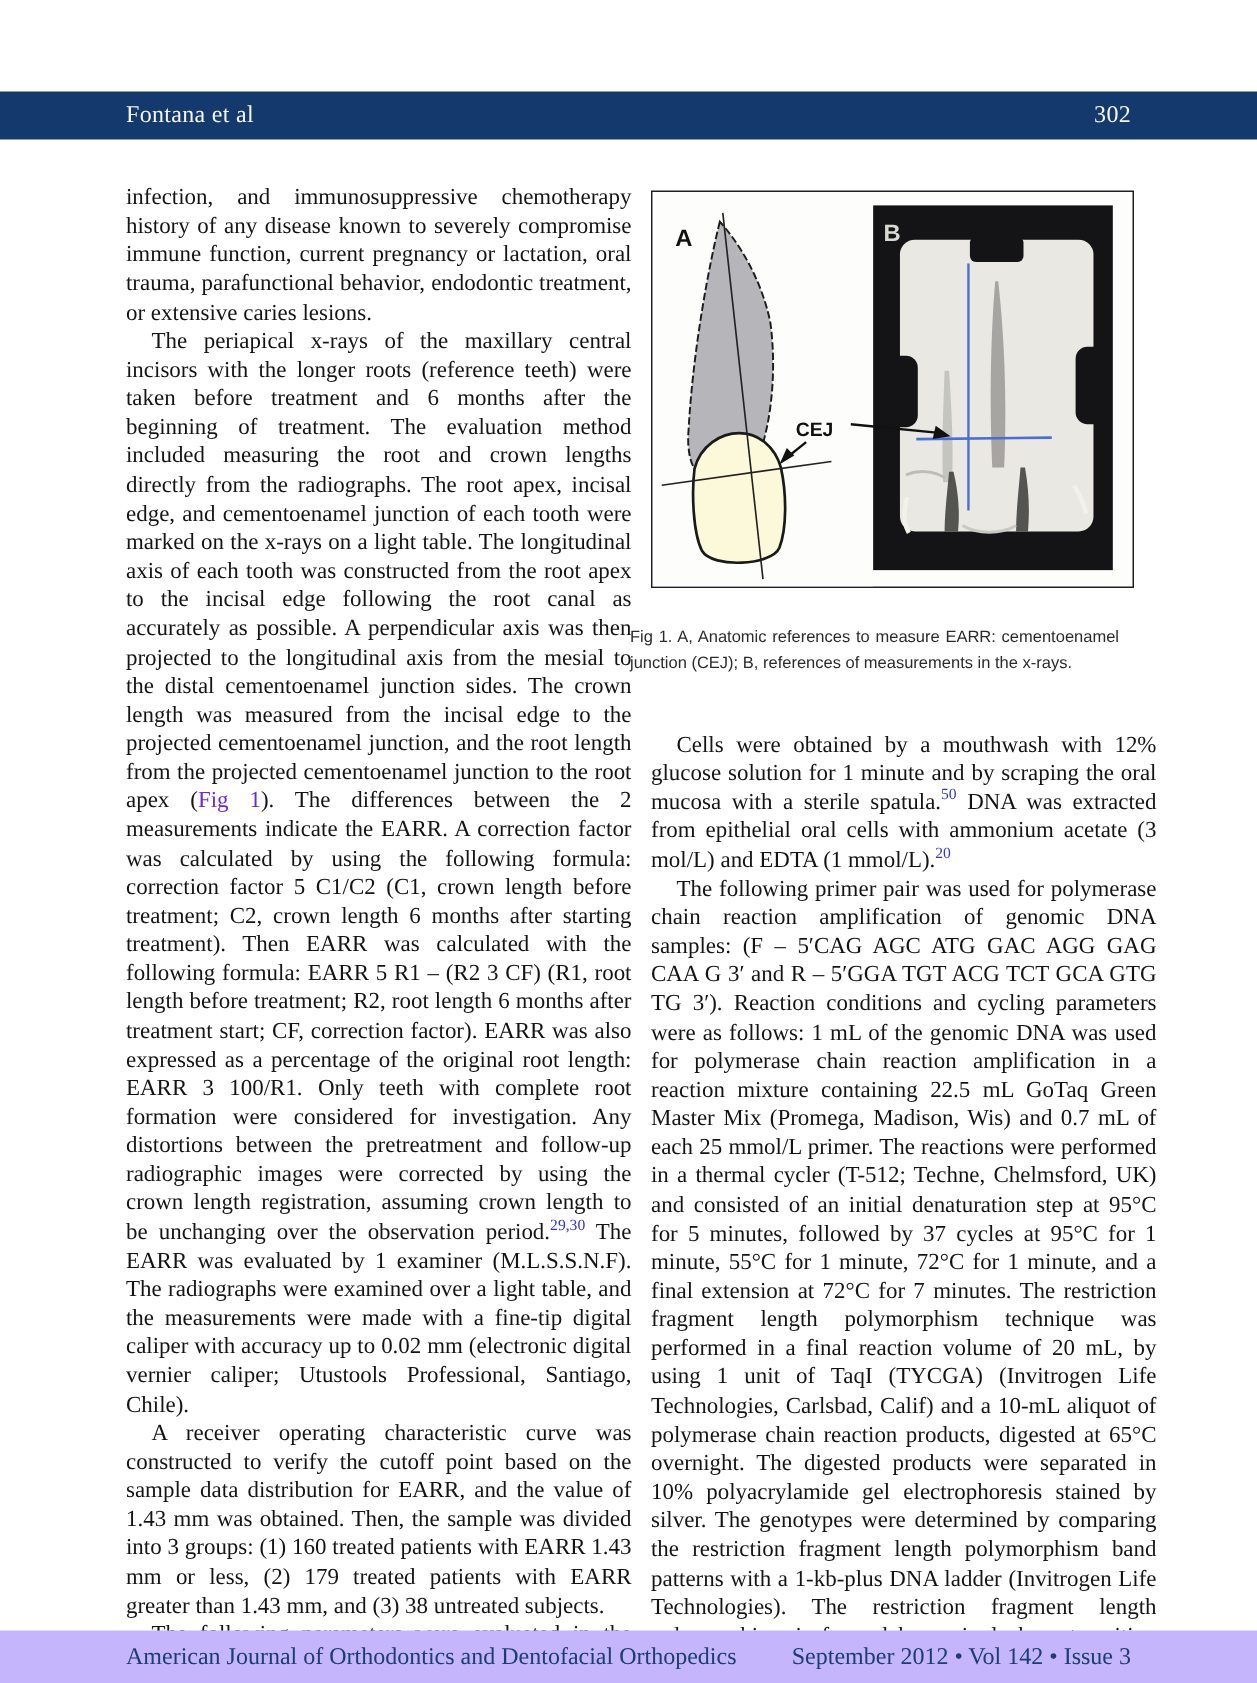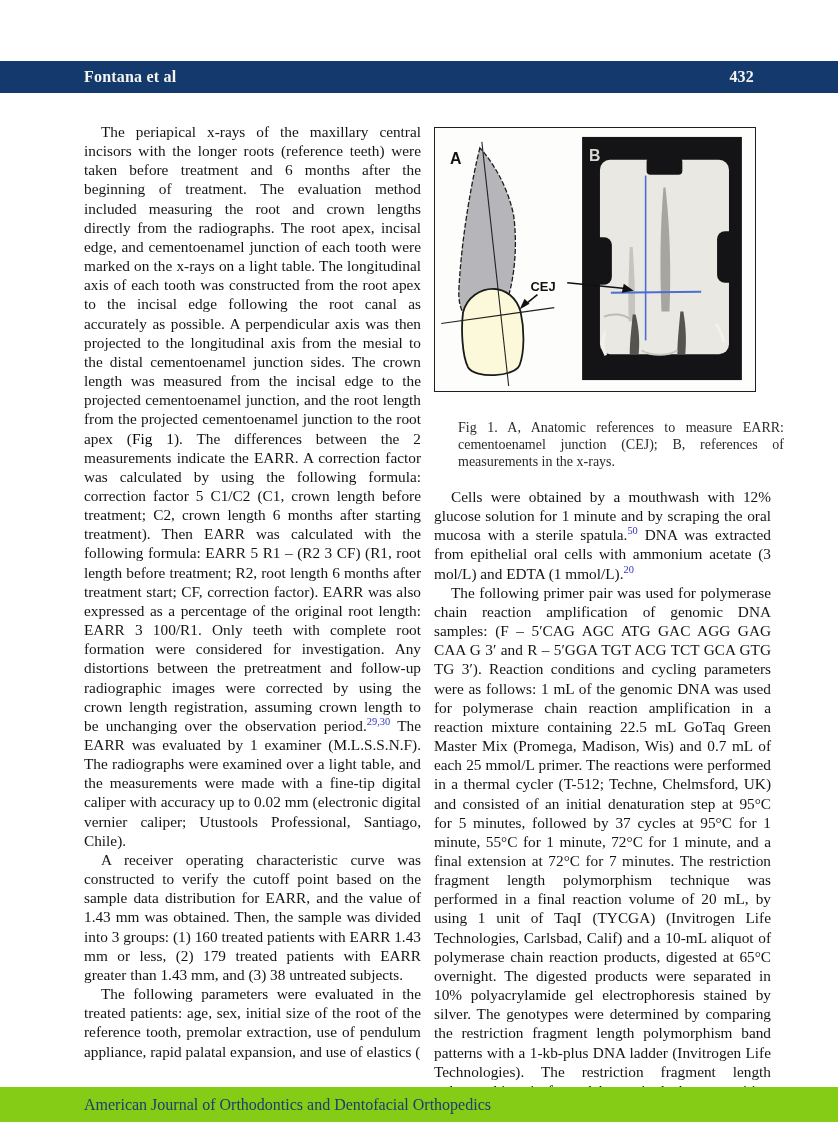--- a/index.html
+++ b/index.html
@@ -5,61 +5,62 @@
   html,body { margin:0; padding:0; background:#ffffff; }
   .page {
     position:relative; width:838px; height:1122px; background:#ffffff;
     font-family:"Liberation Serif","DejaVu Serif",serif; overflow:hidden;
   }
   .header-bar {
     position:absolute; left:0; top:61px; width:100%; height:32px;
     background:#143a6d; color:#f4f4f0;
     display:flex; align-items:center; justify-content:space-between;
     padding:0 84px; box-sizing:border-box;
-    font-size:16px; font-weight:bold; letter-spacing:0.2px;
+    font-size:16px; font-weight:normal; letter-spacing:0.2px;
   }
   .body-col {
     position:absolute; width:337px; font-size:15.3px; line-height:19.15px;
     text-align:justify; color:#141414;
   }
   .col-left  { left:84px;  top:122px; }
   .col-right { left:434px; top:487px; }
   p.para { margin:0; padding:0; }
   p.para.indent { text-indent:17px; }
-  .fig-link { color:#000000; }
+  .fig-link { color:#6d28d9; }
   sup.ref-link { color:#3333cc; font-size:0.68em; line-height:0; }
   .figure-box {
     position:absolute; left:434px; top:127px; width:322px; height:265px;
     border:1.5px solid #1f1f1f; box-sizing:border-box; background:#fdfdfb;
   }
   .figure-box svg { display:block; width:100%; height:100%; }
   .caption {
-    position:absolute; left:458px; top:406px; width:326px;
-    font-family:Liberation Serif, serif;
-    font-size:14px; line-height:16.8px; text-align:justify; color:#2b2b2b;
+    position:absolute; left:420px; top:406px; width:326px;
+    font-family:Liberation Sans, sans-serif;
+    font-size:11px; line-height:16.8px; text-align:justify; color:#2b2b2b;
   }
   .footer-bar {
     position:absolute; left:0; top:1087px; width:100%; height:35px;
-    background:#84cc16; color:#1c3e6f;
+    background:#c4b5fd; color:#1c3e6f;
     display:flex; align-items:center; justify-content:space-between;
     padding:0 84px; box-sizing:border-box; font-size:16px;
   }
   .svg-label-sans { font-family:"Liberation Sans","DejaVu Sans",sans-serif; font-weight:bold; }
 </style>
 </head>
 <body>
 
 <div class="page">
 
   <div class="header-bar">
     <span>Fontana et al</span>
-    <span>432</span>
+    <span>302</span>
   </div>
 
   <div class="body-col col-left">
+    <p class="para"><span>infection, and immunosuppressive chemotherapy history of any disease known to severely compromise immune function, current pregnancy or lactation, oral trauma, parafunctional behavior, endodontic treatment, or extensive caries lesions.</span></p>
     <p class="para indent"><span>The periapical x-rays of the maxillary central incisors with the longer roots (reference teeth) were taken before treatment and 6 months after the beginning of treatment. The evaluation method included measuring the root and crown lengths directly from the radiographs. The root apex, incisal edge, and cementoenamel junction of each tooth were marked on the x-rays on a light table. The longitudinal axis of each tooth was constructed from the root apex to the incisal edge following the root canal as accurately as possible. A perpendicular axis was then projected to the longitudinal axis from the mesial to the distal cementoenamel junction sides. The crown length was measured from the incisal edge to the projected cementoenamel junction, and the root length from the projected cementoenamel junction to the root apex (</span><span class="fig-link">Fig 1</span><span>). The differences between the 2 measurements indicate the EARR. A correction factor was calculated by using the following formula: correction factor 5 C1/C2 (C1, crown length before treatment; C2, crown length 6 months after starting treatment). Then EARR was calculated with the following formula: EARR 5 R1 – (R2 3 CF) (R1, root length before treatment; R2, root length 6 months after treatment start; CF, correction factor). EARR was also expressed as a percentage of the original root length: EARR 3 100/R1. Only teeth with complete root formation were considered for investigation. Any distortions between the pretreatment and follow-up radiographic images were corrected by using the crown length registration, assuming crown length to be unchanging over the observation period.</span><sup class="ref-link">29,30</sup><span> The EARR was evaluated by 1 examiner (M.L.S.S.N.F). The radiographs were examined over a light table, and the measurements were made with a fine-tip digital caliper with accuracy up to 0.02 mm (electronic digital vernier caliper; Utustools Professional, Santiago, Chile).</span></p>
     <p class="para indent"><span>A receiver operating characteristic curve was constructed to verify the cutoff point based on the sample data distribution for EARR, and the value of 1.43 mm was obtained. Then, the sample was divided into 3 groups: (1) 160 treated patients with EARR 1.43 mm or less, (2) 179 treated patients with EARR greater than 1.43 mm, and (3) 38 untreated subjects.</span></p>
     <p class="para indent"><span>The following parameters were evaluated in the treated patients: age, sex, initial size of the root of the reference tooth, premolar extraction, use of pendulum appliance, rapid palatal expansion, and use of elastics (</span></p>
   </div>
 
   <div class="figure-box">
     <svg viewBox="0 0 322 265">
 
       <g>
         <rect x="0" y="0" width="148" height="265" fill="#fdfdfb"></rect>
@@ -110,15 +111,16 @@
 
   <p class="caption">Fig 1. A, Anatomic references to measure EARR: cementoenamel junction (CEJ); B, references of measurements in the x-rays.</p>
 
   <div class="body-col col-right">
     <p class="para indent"><span>Cells were obtained by a mouthwash with 12% glucose solution for 1 minute and by scraping the oral mucosa with a sterile spatula.</span><sup class="ref-link">50</sup><span> DNA was extracted from epithelial oral cells with ammonium acetate (3 mol/L) and EDTA (1 mmol/L).</span><sup class="ref-link">20</sup></p>
     <p class="para indent"><span>The following primer pair was used for polymerase chain reaction amplification of genomic DNA samples: (F – 5′CAG AGC ATG GAC AGG GAG CAA G 3′ and R – 5′GGA TGT ACG TCT GCA GTG TG 3′). Reaction conditions and cycling parameters were as follows: 1 mL of the genomic DNA was used for polymerase chain reaction amplification in a reaction mixture containing 22.5 mL GoTaq Green Master Mix (Promega, Madison, Wis) and 0.7 mL of each 25 mmol/L primer. The reactions were performed in a thermal cycler (T-512; Techne, Chelmsford, UK) and consisted of an initial denaturation step at 95°C for 5 minutes, followed by 37 cycles at 95°C for 1 minute, 55°C for 1 minute, 72°C for 1 minute, and a final extension at 72°C for 7 minutes. The restriction fragment length polymorphism technique was performed in a final reaction volume of 20 mL, by using 1 unit of TaqI (TYCGA) (Invitrogen Life Technologies, Carlsbad, Calif) and a 10-mL aliquot of polymerase chain reaction products, digested at 65°C overnight. The digested products were separated in 10% polyacrylamide gel electrophoresis stained by silver. The genotypes were determined by comparing the restriction fragment length polymorphism band patterns with a 1-kb-plus DNA ladder (Invitrogen Life Technologies). The restriction fragment length polymorphism is formed by a single base transition (TaqI enzyme) at codon 352 in exon 9 of the vitamin D receptor gene that creates a TaqI</span></p>
   </div>
 
   <div class="footer-bar">
     <span>American Journal of Orthodontics and Dentofacial Orthopedics</span>
+    <span>September 2012 • Vol 142 • Issue 3</span>
   </div>
 
 </div>
 
 </body></html>

